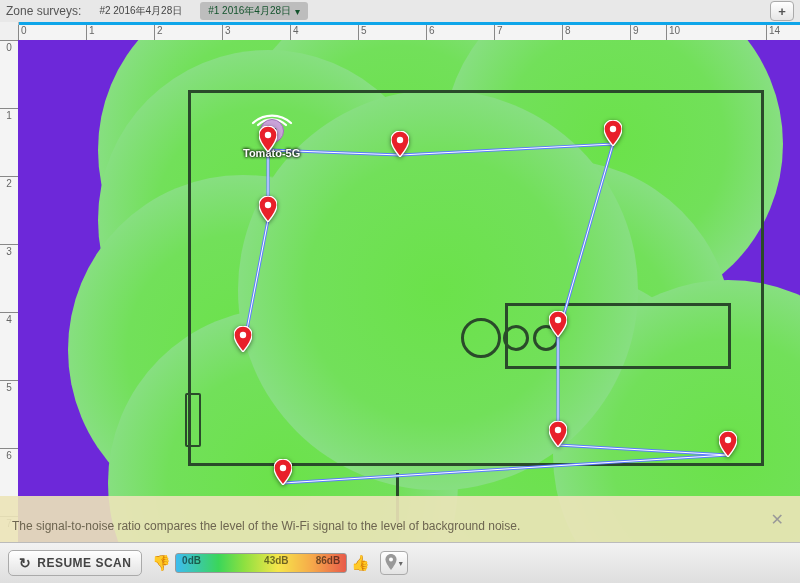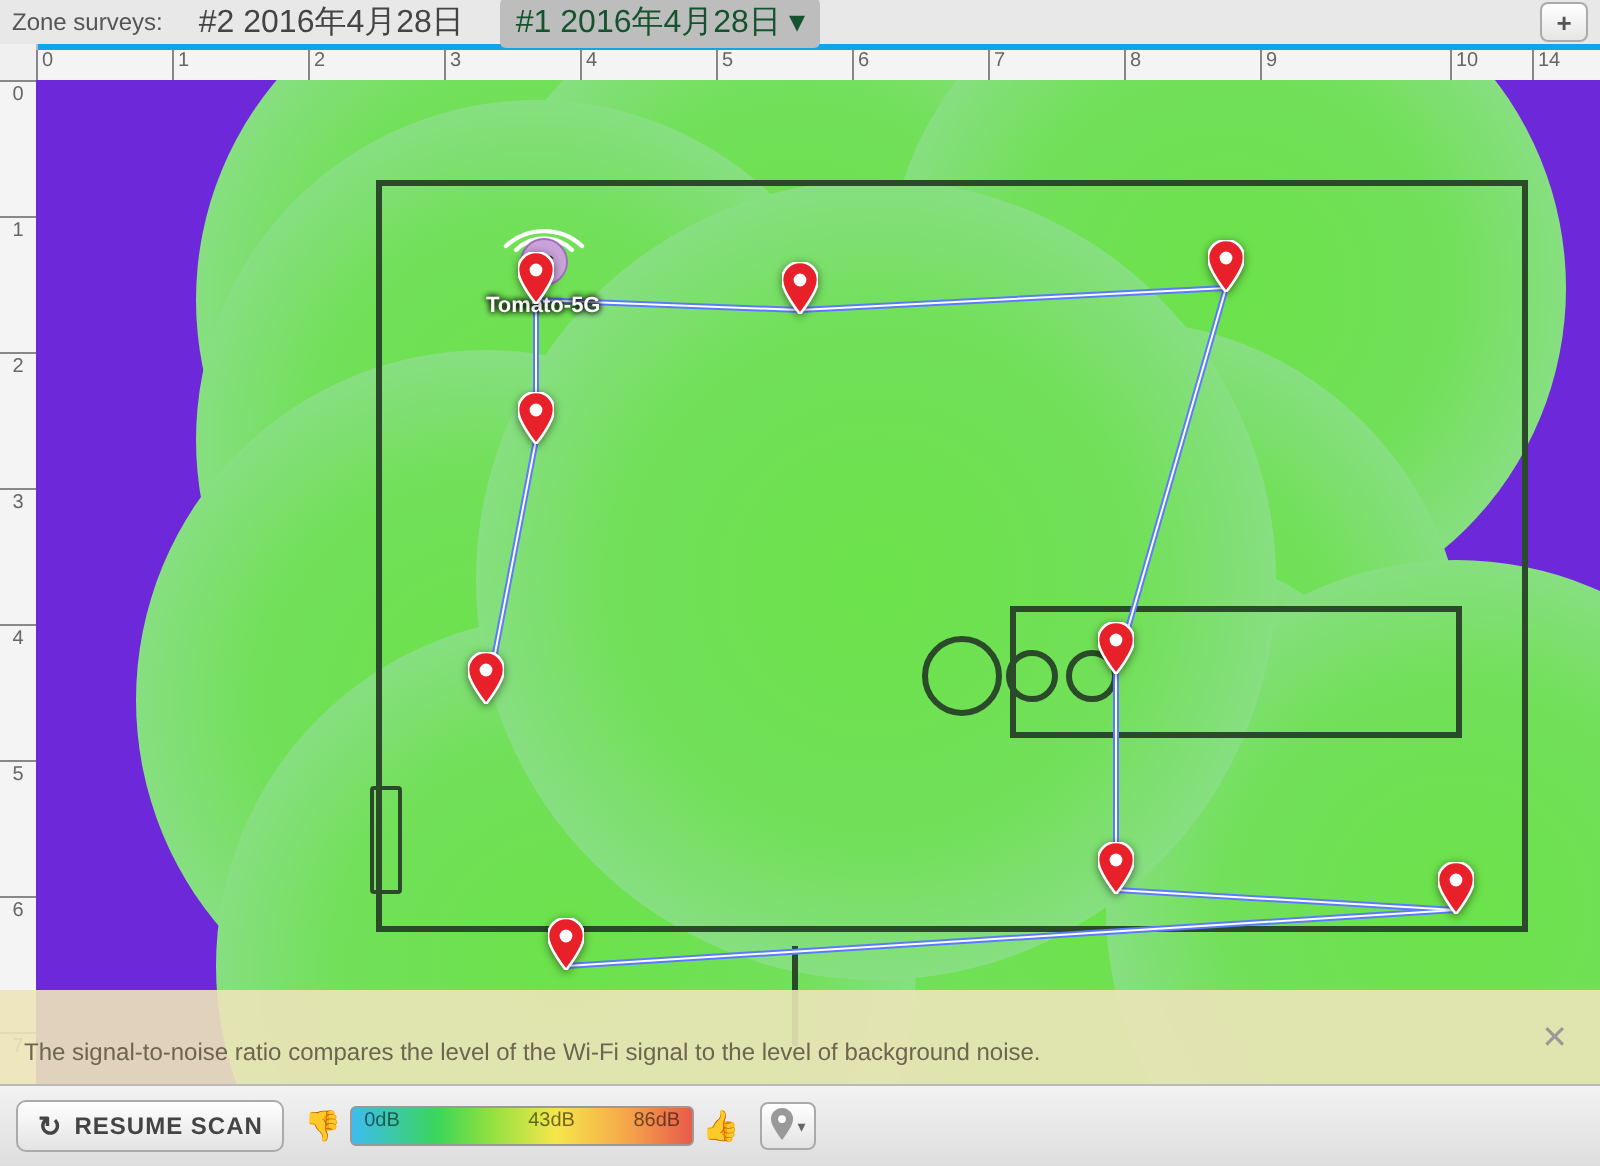--- a/index.html
+++ b/index.html
@@ -1,18 +1,18 @@
 <!DOCTYPE html>
 <html><head>
 <meta charset="utf-8">
 <style>
 html,body{margin:0;padding:0;width:800px;height:583px;font-family:"Helvetica Neue",Arial,sans-serif;font-size:12px;background:#d9d9d9;overflow:hidden}
 .topbar{height:22px;background:#e8e8e8;border-bottom:3px solid #0ea5e9;display:flex;align-items:center;padding:0 6px;gap:10px}
 .topbar-label{color:#555;font-size:12px}
-.survey-tab{font-size:16px;color:#444;padding:2px 8px;border-radius:3px}
+.survey-tab{font-size:10px;color:#444;padding:2px 8px;border-radius:3px}
 .survey-tab.active{background:#bdbdbd;color:#14532d;display:flex;align-items:center;gap:4px}
 .add-btn{margin-left:auto;width:22px;height:18px;border:1px solid #aaa;border-radius:4px;background:linear-gradient(#fff,#e6e6e6);display:flex;align-items:center;justify-content:center;color:#555;font-weight:bold;font-size:13px;cursor:pointer}
 .ruler-h{height:18px;background:#f4f4f4;border-bottom:1px solid #bbb;display:flex;position:relative;margin-left:18px}
 .ruler-h .tick-maj{position:absolute;top:0;bottom:0;border-left:1px solid #888;font-size:10px;color:#666;padding-left:2px}
 .ruler-corner{position:absolute;left:0;top:22px;width:18px;height:18px;background:#f0f0f0;border-right:1px solid #bbb;border-bottom:1px solid #bbb}
 .ruler-v{position:absolute;left:0;top:40px;width:18px;bottom:40px;background:#f4f4f4;border-right:1px solid #bbb}
 .ruler-v .tick-maj{position:absolute;left:0;right:0;border-top:1px solid #888;font-size:10px;color:#666;padding-top:1px;text-align:center}
 .canvas{position:absolute;left:18px;top:40px;right:0;bottom:40px;background:#6d28d9;overflow:hidden}
 .heatmap{position:absolute;inset:0}
 .floorplan{position:absolute;left:170px;top:50px;width:570px;height:370px;border:3px solid #2a4a2a}
@@ -31,21 +31,21 @@
 .tip .close{margin-left:auto;color:#999;font-size:16px;cursor:pointer;padding:4px}
 .bottombar{position:absolute;left:0;right:0;bottom:0;height:40px;background:linear-gradient(#f2f2f2,#dedede);border-top:1px solid #bbb;display:flex;align-items:center;padding:0 8px;gap:10px}
 .btn{border:1px solid #aaa;border-radius:5px;background:linear-gradient(#fff,#e3e3e3);padding:4px 10px;display:flex;align-items:center;gap:6px;font-size:12px;color:#444;cursor:pointer;font-weight:600;letter-spacing:.5px}
 .select-wrap{margin:0 auto;display:flex;align-items:center;gap:4px}
 .select{border:1px solid #aaa;border-radius:4px;background:#fff;height:22px;display:flex;align-items:center;padding:0 6px;font-size:12px;color:#333;min-width:180px;justify-content:space-between}
 .select .arrows{font-size:8px;line-height:7px;color:#555;display:flex;flex-direction:column;margin-left:8px}
 .gear{width:24px;height:22px;border:1px solid #aaa;border-radius:4px;background:linear-gradient(#fff,#e3e3e3);display:flex;align-items:center;justify-content:center;color:#555;cursor:pointer}
 .scale-wrap{display:flex;align-items:center;gap:4px}
 .thumb{color:#aaa;font-size:15px}
 .scale{position:relative;height:18px;width:170px;border:1px solid #999;border-radius:3px;overflow:hidden;background:linear-gradient(90deg,#3dbcf0 0%,#3bd65a 25%,#8de040 40%,#f6e64a 60%,#f6a94a 80%,#e85b4a 100%)}
-.scale span{position:absolute;top:1px;font-size:10px;font-weight:normal;color:rgba(0,0,0,.55)}
+.scale span{position:absolute;top:1px;font-size:10px;font-weight:bold;color:rgba(0,0,0,.55)}
 .pinmode{width:26px;height:22px;border:1px solid #aaa;border-radius:4px;background:linear-gradient(#fff,#e3e3e3);display:flex;align-items:center;justify-content:center;cursor:pointer;color:#888}
 </style>
 </head>
 <body>
 
 <div class="topbar">
   <span class="topbar-label">Zone surveys:</span>
   <span class="survey-tab">#2 2016年4月28日</span>
   <span class="survey-tab active">
     <span>#1 2016年4月28日</span>
@@ -59,21 +59,21 @@
     <div class="tick-maj" style="left: 0px;">0</div>
     <div class="tick-maj" style="left: 68px;">1</div>
     <div class="tick-maj" style="left: 136px;">2</div>
     <div class="tick-maj" style="left: 204px;">3</div>
     <div class="tick-maj" style="left: 272px;">4</div>
     <div class="tick-maj" style="left: 340px;">5</div>
     <div class="tick-maj" style="left: 408px;">6</div>
     <div class="tick-maj" style="left: 476px;">7</div>
     <div class="tick-maj" style="left: 544px;">8</div>
     <div class="tick-maj" style="left: 612px;">9</div>
-    <div class="tick-maj" style="left: 707px;">10</div>
+    <div class="tick-maj" style="left: 648px;">10</div>
     <div class="tick-maj" style="left: 748px;">14</div>
   </div>
 <div class="ruler-v" id="rulerV">
     <div class="tick-maj" style="top: 0px;">0</div>
     <div class="tick-maj" style="top: 68px;">1</div>
     <div class="tick-maj" style="top: 136px;">2</div>
     <div class="tick-maj" style="top: 204px;">3</div>
     <div class="tick-maj" style="top: 272px;">4</div>
     <div class="tick-maj" style="top: 340px;">5</div>
     <div class="tick-maj" style="top: 408px;">6</div>

